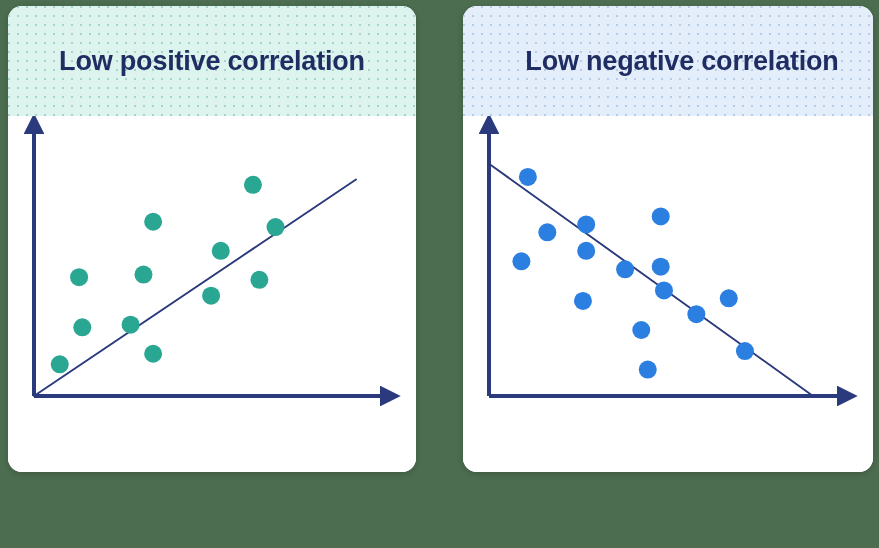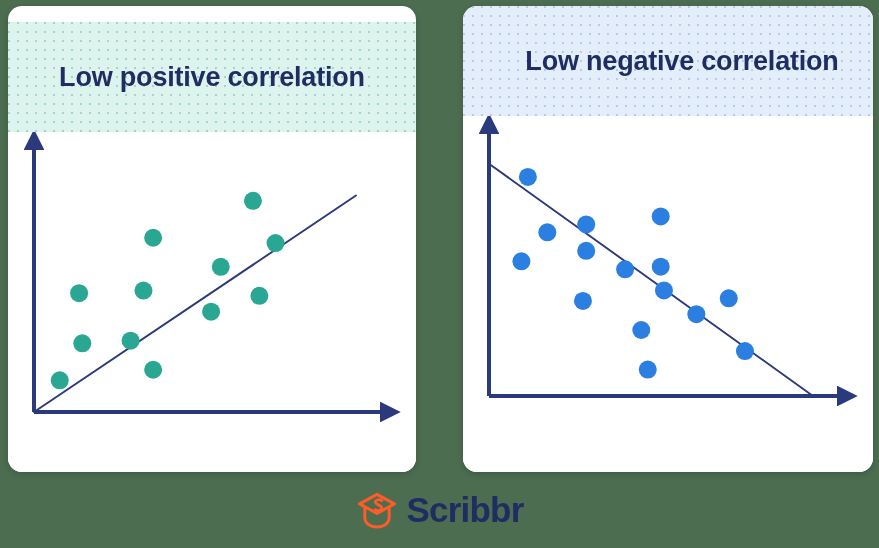--- a/index.html
+++ b/index.html
@@ -40,21 +40,20 @@
     justify-content: center;
     position: relative;
   }
   .card-header .dots {
     position: absolute;
     inset: 0;
     pointer-events: none;
   }
   #header-left {
     background-color: #ddf4ee;
-    margin-top: 16px;
   }
   #header-left .dots {
     background-image: radial-gradient(circle at 1px 1px, rgba(110,190,175,0.55) 1px, transparent 1.2px);
     background-size: 9px 9px;
   }
   #header-right {
     background-color: #e4eefb;
     padding-left: 28px;
   }
   #header-right .dots {
@@ -172,24 +171,14 @@
           <circle cx="197.72" cy="150.64000000000001" r="9" fill="#2b7fe0"></circle>
           <circle cx="197.72" cy="100.47999999999999" r="9" fill="#2b7fe0"></circle>
           <circle cx="200.96" cy="174.39999999999998" r="9" fill="#2b7fe0"></circle>
           <circle cx="233.36" cy="198.16" r="9" fill="#2b7fe0"></circle>
           <circle cx="265.76" cy="182.32" r="9" fill="#2b7fe0"></circle>
           <circle cx="281.96000000000004" cy="235.12" r="9" fill="#2b7fe0"></circle>
         </svg>
     </div>
   </section>
 
-  <div class="brand">
-    <svg class="brand-mark" viewBox="0 0 48 46">
-      <g fill="none" stroke="#ff5c28" stroke-width="3.4" stroke-linejoin="round" stroke-linecap="round">
-        <path d="M24 5 L44 16 L24 27 L4 16 Z"></path>
-        <path d="M10 21 L10 32 C10 38.5 16.4 42.5 24 42.5 C31.6 42.5 38 38.5 38 32 L38 21"></path>
-      </g>
-      <path d="M29.5 12.2 C27.2 10.6 23.6 10.8 22.4 12.8 C21.2 14.9 24.2 16.2 26.1 17.3 C28.1 18.4 30.4 19.9 29.2 22.1 C28.0 24.2 24.2 24.4 21.8 22.7" fill="none" stroke="#ff5c28" stroke-width="3.2" stroke-linecap="round"></path>
-    </svg>
-    <span class="brand-name">Scribbr</span>
-  </div>
 
 </div>
 
 </body></html>

